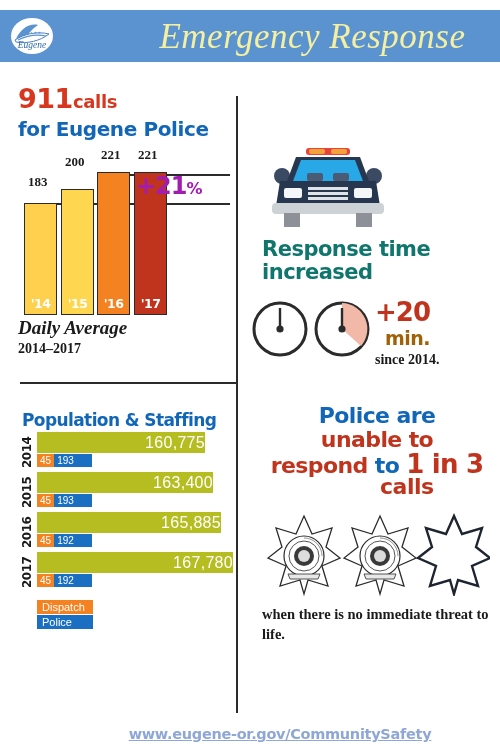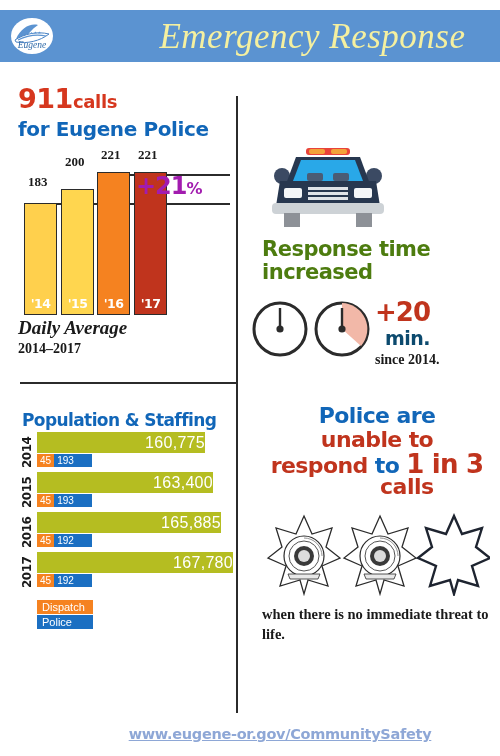--- a/index.html
+++ b/index.html
@@ -146,39 +146,39 @@
   
   .car { position: absolute; left: 266px; top: 148px; }
 
   .resp-head {
     position: absolute; left: 262px; top: 238px;
     width: 230px;
     font-family: "DejaVu Sans", sans-serif;
     font-weight: bold;
     font-size: 21px;
     line-height: 23px;
-    color: #4d7c0f;
+    color: #0f766e;
     letter-spacing: -0.5px;
   }
   .clocks { position: absolute; left: 252px; top: 298px; }
   .plus20 {
     position: absolute; left: 375px; top: 300px;
     font-family: "DejaVu Sans", sans-serif;
     font-weight: bold;
     font-size: 26px;
     color: #c0341d;
     letter-spacing: -1px;
     line-height: 25px;
   }
   .min {
     position: absolute; left: 385px; top: 327px;
     font-family: "DejaVu Sans", sans-serif;
     font-weight: bold;
     font-size: 19px;
-    color: #0c4a6e;
+    color: #a16207;
     letter-spacing: -0.5px;
   }
   .since {
     position: absolute; left: 375px; top: 352px;
     font-family: "Liberation Serif", serif;
     font-weight: bold;
     font-size: 14px;
     color: #1a1a1a;
   }
 

